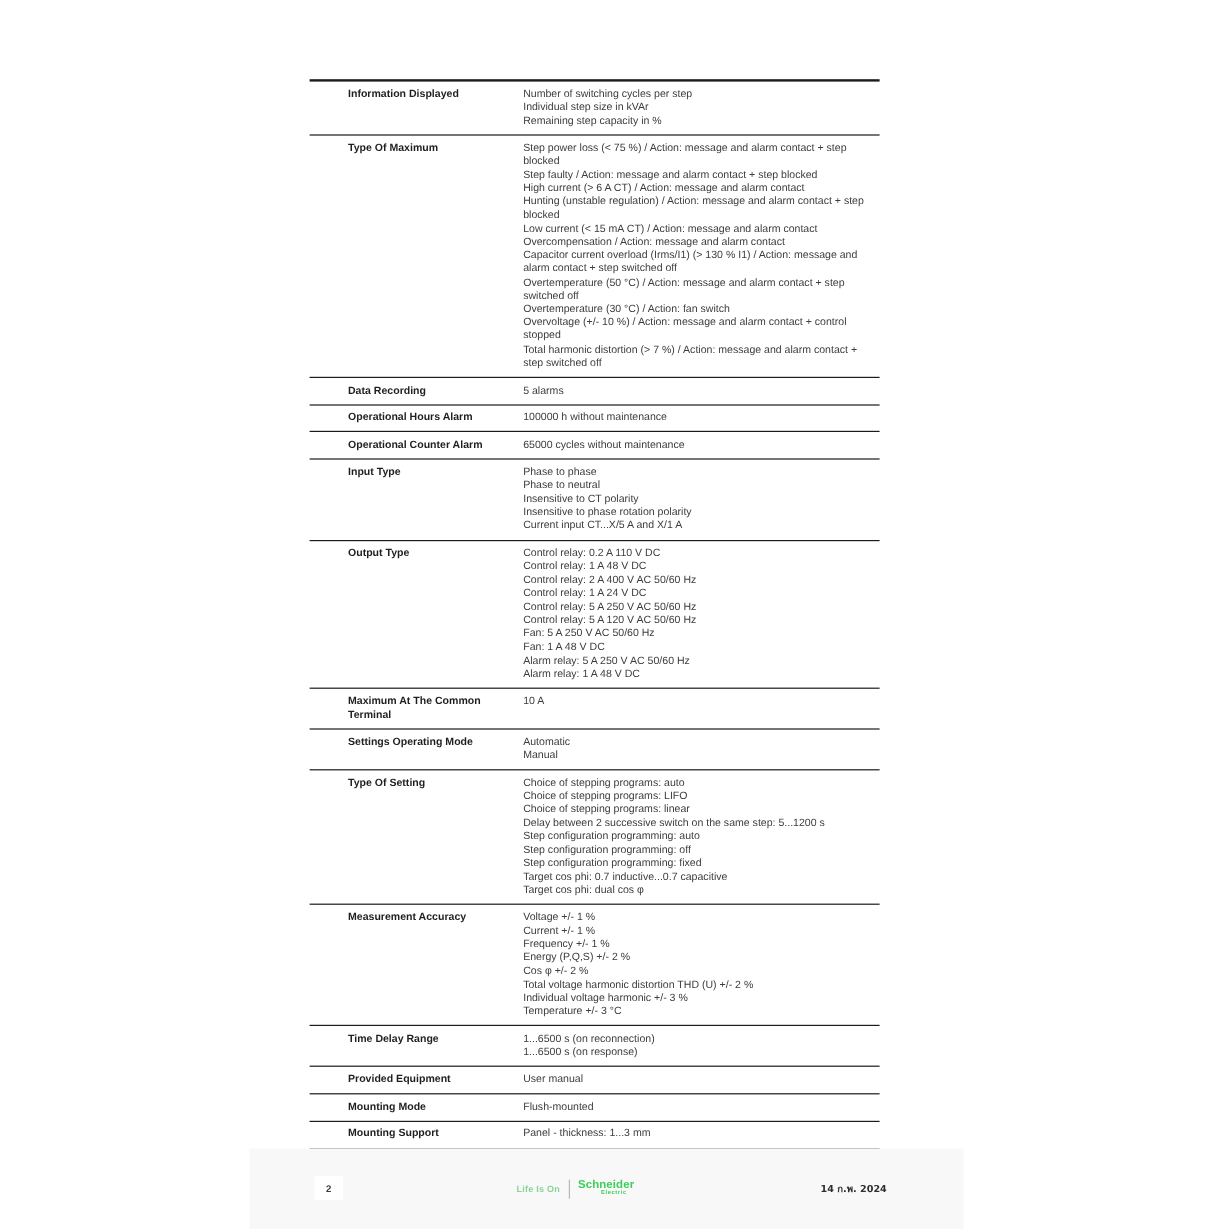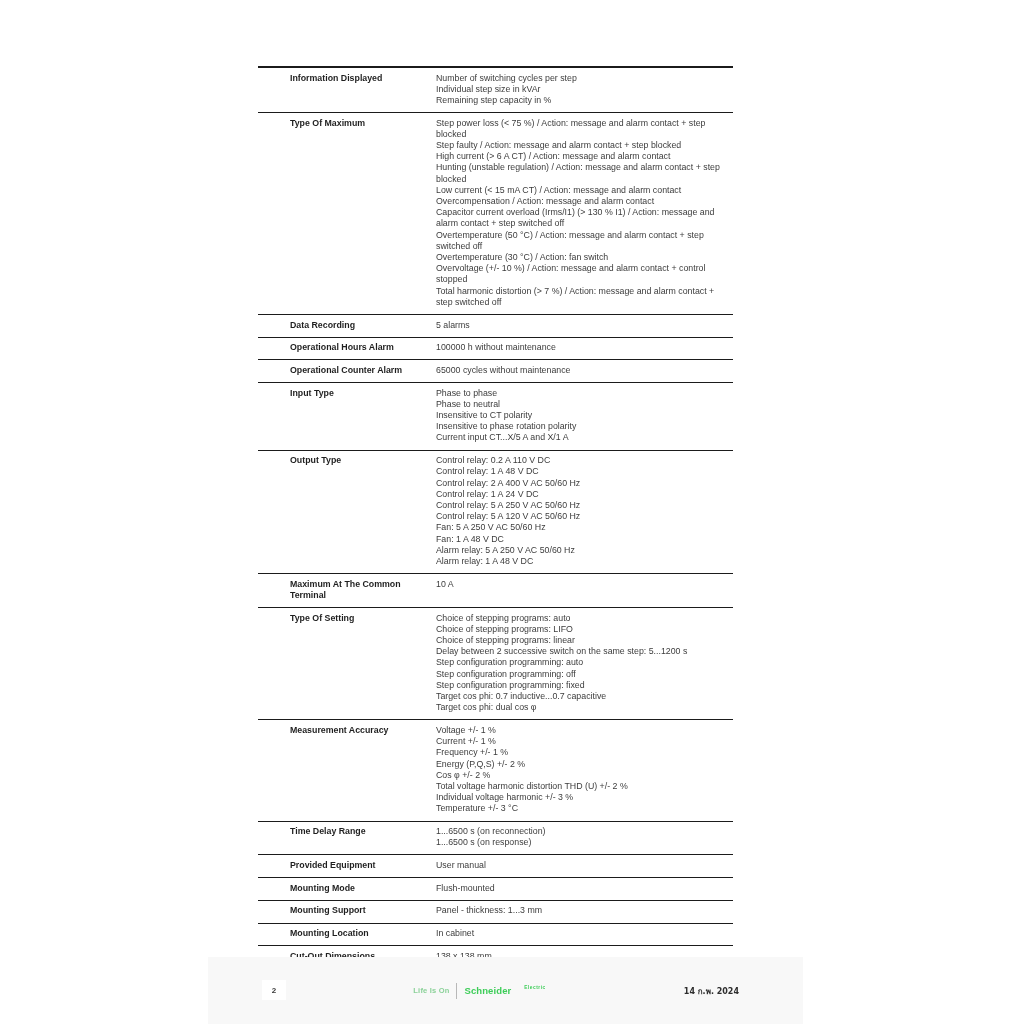--- a/index.html
+++ b/index.html
@@ -44,21 +44,21 @@
   .logo-group {
     position:absolute; left:0; top:0; width:100%; height:100%;
     display:flex; align-items:center; justify-content:center; gap:7px;
     transform:translateX(-26px);
   }
   .tagline {
     color:var(--tagline-green,#8ad198); font-size:7.5px; font-weight:bold;
     letter-spacing:0.2px;
   }
   .logo-divider { width:1px; height:16px; background:#b8b8b8; }
-  .brand-stack { display:flex; flex-direction:row; line-height:1;text-align:center; }
+  .brand-stack { display:flex; flex-direction:column; line-height:1;text-align:center; }
   .brand {
     color:var(--brand-green,#3dcd58); font-weight:bold; font-size:9.5px;
     letter-spacing:0.1px;
   }
   .brand-sub {
     color:var(--brand-green,#3dcd58); font-weight:bold; font-size:4.8px;
     margin:0.5px 0 0 13px; letter-spacing:0.5px;
   }
   .footer-date {
     position:absolute; right:64px; top:50%; transform:translateY(-50%);
@@ -136,20 +136,27 @@
           <div class="spec-value-line">Fan: 5 A 250 V AC 50/60 Hz</div>
           <div class="spec-value-line">Fan: 1 A 48 V DC</div>
           <div class="spec-value-line">Alarm relay: 5 A 250 V AC 50/60 Hz</div>
           <div class="spec-value-line">Alarm relay: 1 A 48 V DC</div>
         </div>
       </div>
       <div class="spec-row">
         <div class="spec-label">Maximum At The Common Terminal</div>
         <div class="spec-values">
           <div class="spec-value-line">10 A</div>
+        </div>
+      </div>
+      <div class="spec-row">
+        <div class="spec-label">Settings Operating Mode</div>
+        <div class="spec-values">
+          <div class="spec-value-line">Automatic</div>
+          <div class="spec-value-line">Manual</div>
         </div>
       </div>
       <div class="spec-row">
         <div class="spec-label">Type Of Setting</div>
         <div class="spec-values">
           <div class="spec-value-line">Choice of stepping programs: auto</div>
           <div class="spec-value-line">Choice of stepping programs: LIFO</div>
           <div class="spec-value-line">Choice of stepping programs: linear</div>
           <div class="spec-value-line">Delay between 2 successive switch on the same step: 5...1200 s</div>
           <div class="spec-value-line">Step configuration programming: auto</div>

